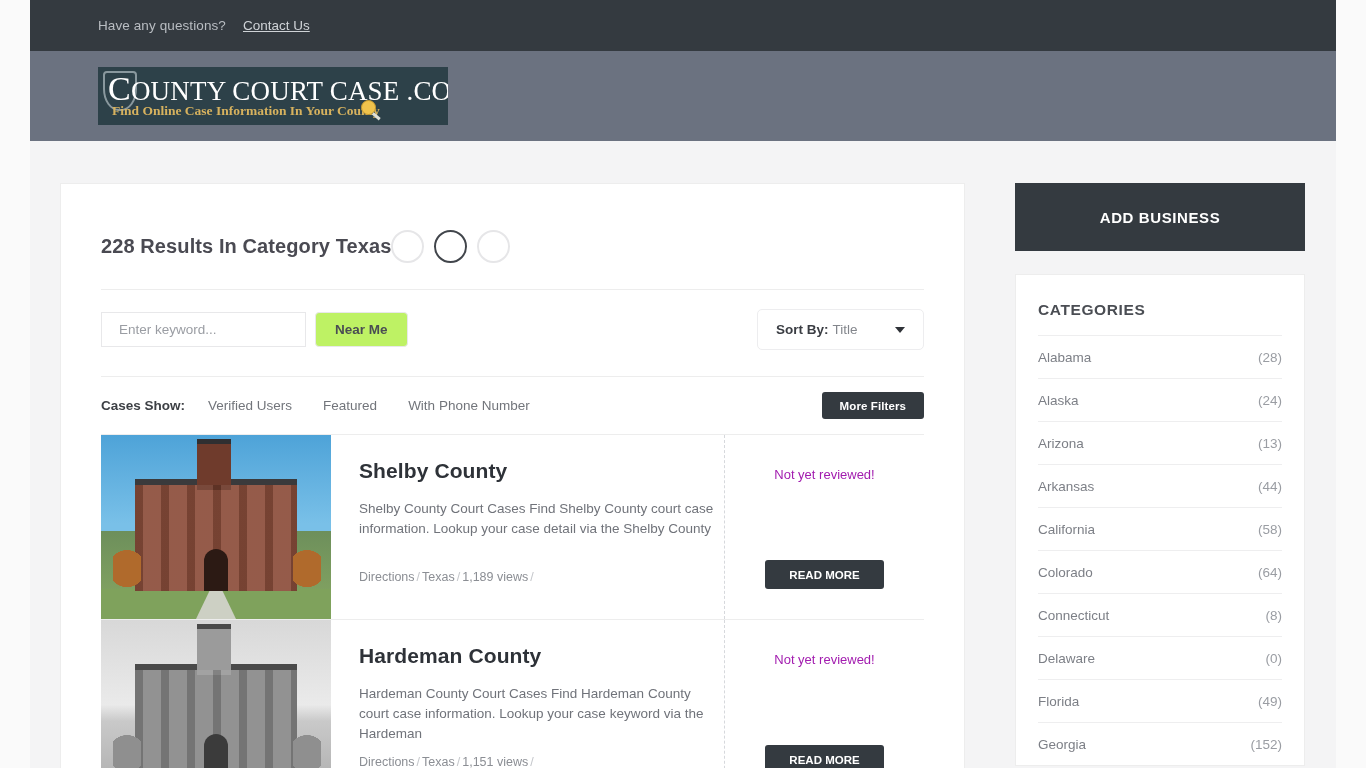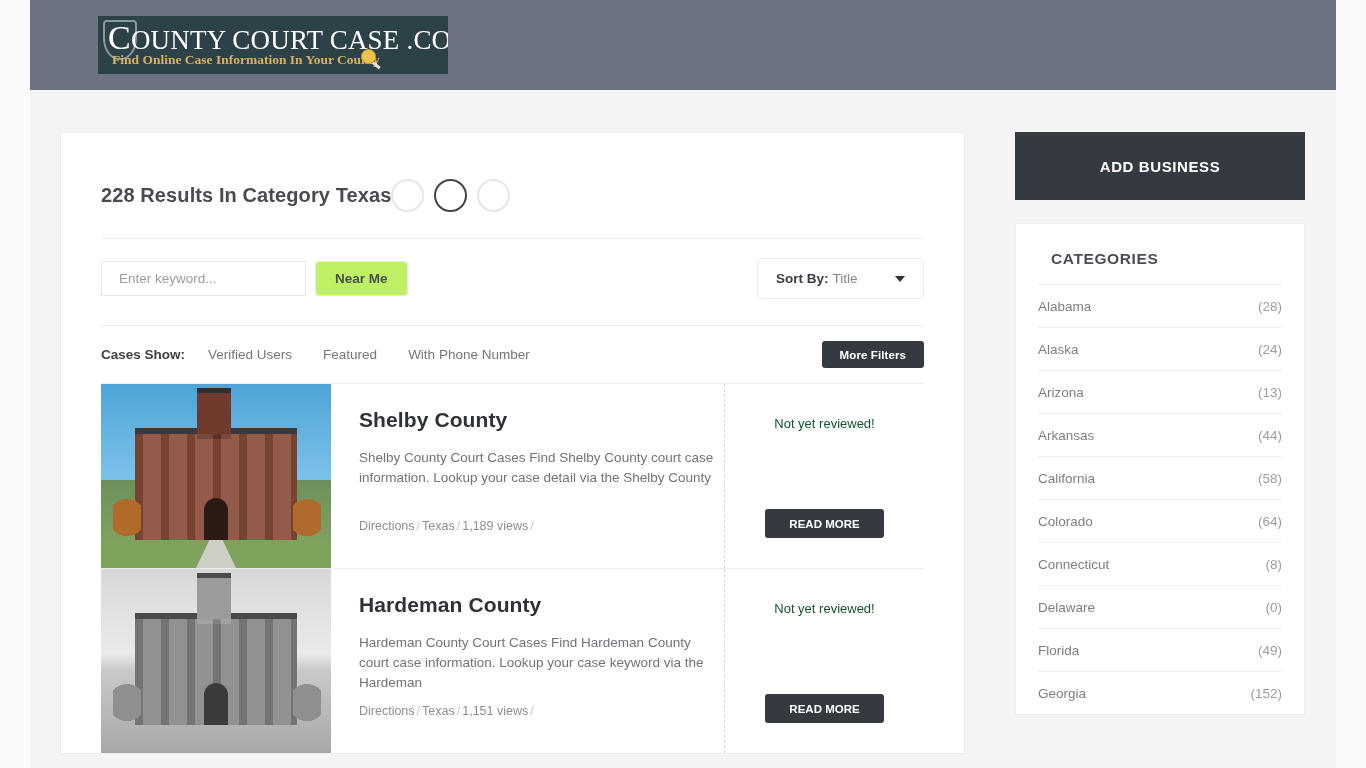--- a/index.html
+++ b/index.html
@@ -332,21 +332,21 @@
   .listing-side {
     width: 200px;
     flex: 0 0 200px;
     border-left: 1px dashed #d6d8dc;
     display: flex;
     flex-direction: column;
     align-items: center;
     padding-top: 32px;
     position: relative;
   }
-  .review-note { font-size: 13px; color: #14532d; }
+  .review-note { font-size: 13px; color: #a21caf; }
   .read-more {
     position: absolute;
     bottom: 30px;
     padding: 0 24px;
     height: 29px;
     background: #343a40;
     color: #fff;
     font-size: 11.5px;
     font-weight: bold;
     border: none;
@@ -374,39 +374,42 @@
     background: #fff;
     border: 1px solid #ededed;
     padding: 26px 22px 0 22px;
   }
   .cat-title {
     font-size: 15.5px;
     font-weight: bold;
     color: #4a4d53;
     letter-spacing: .6px;
     padding-bottom: 16px;
-    margin-left: 13px;
   }
   .cat-item {
     display: flex;
     align-items: center;
     justify-content: space-between;
     height: 43px;
     border-top: 1px solid #eeeeef;
     font-size: 13.5px;
     cursor: pointer;
   }
   .cat-name { color: #7c7f86; }
   .cat-count { color: #9a9da3; }
 </style>
 </head>
 <body>
 
 <div class="page-shell">
 
+  <div class="topbar">
+    <span class="topbar-question">Have any questions?</span>
+    <a class="topbar-link">Contact Us</a>
+  </div>
 
   <div class="header-band">
     <div class="logo">
       <div class="logo-shield"></div>
       <div class="logo-main"><span class="cap">C</span><span>OUNTY COURT CASE .COM</span></div>
       <div class="logo-sub">Find Online Case Information In Your County</div>
       <div class="logo-mag"></div>
     </div>
   </div>
 

